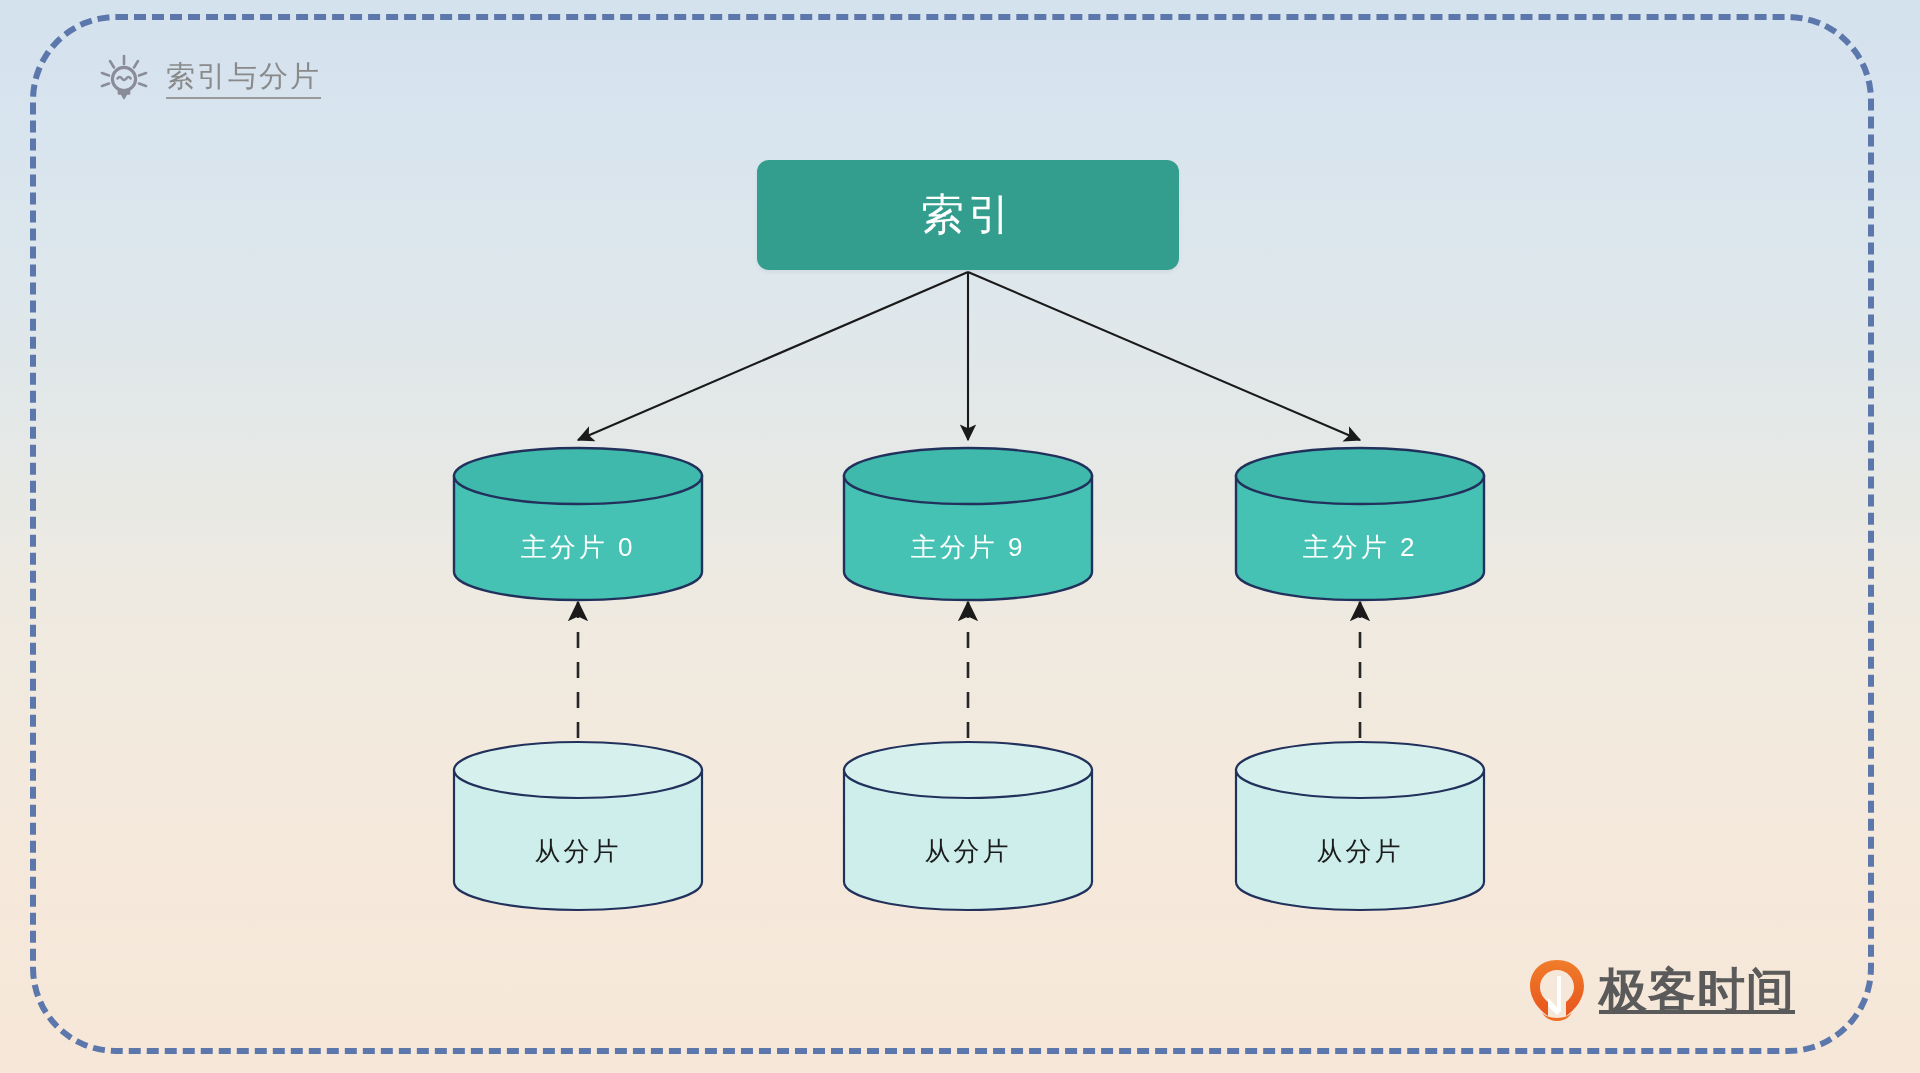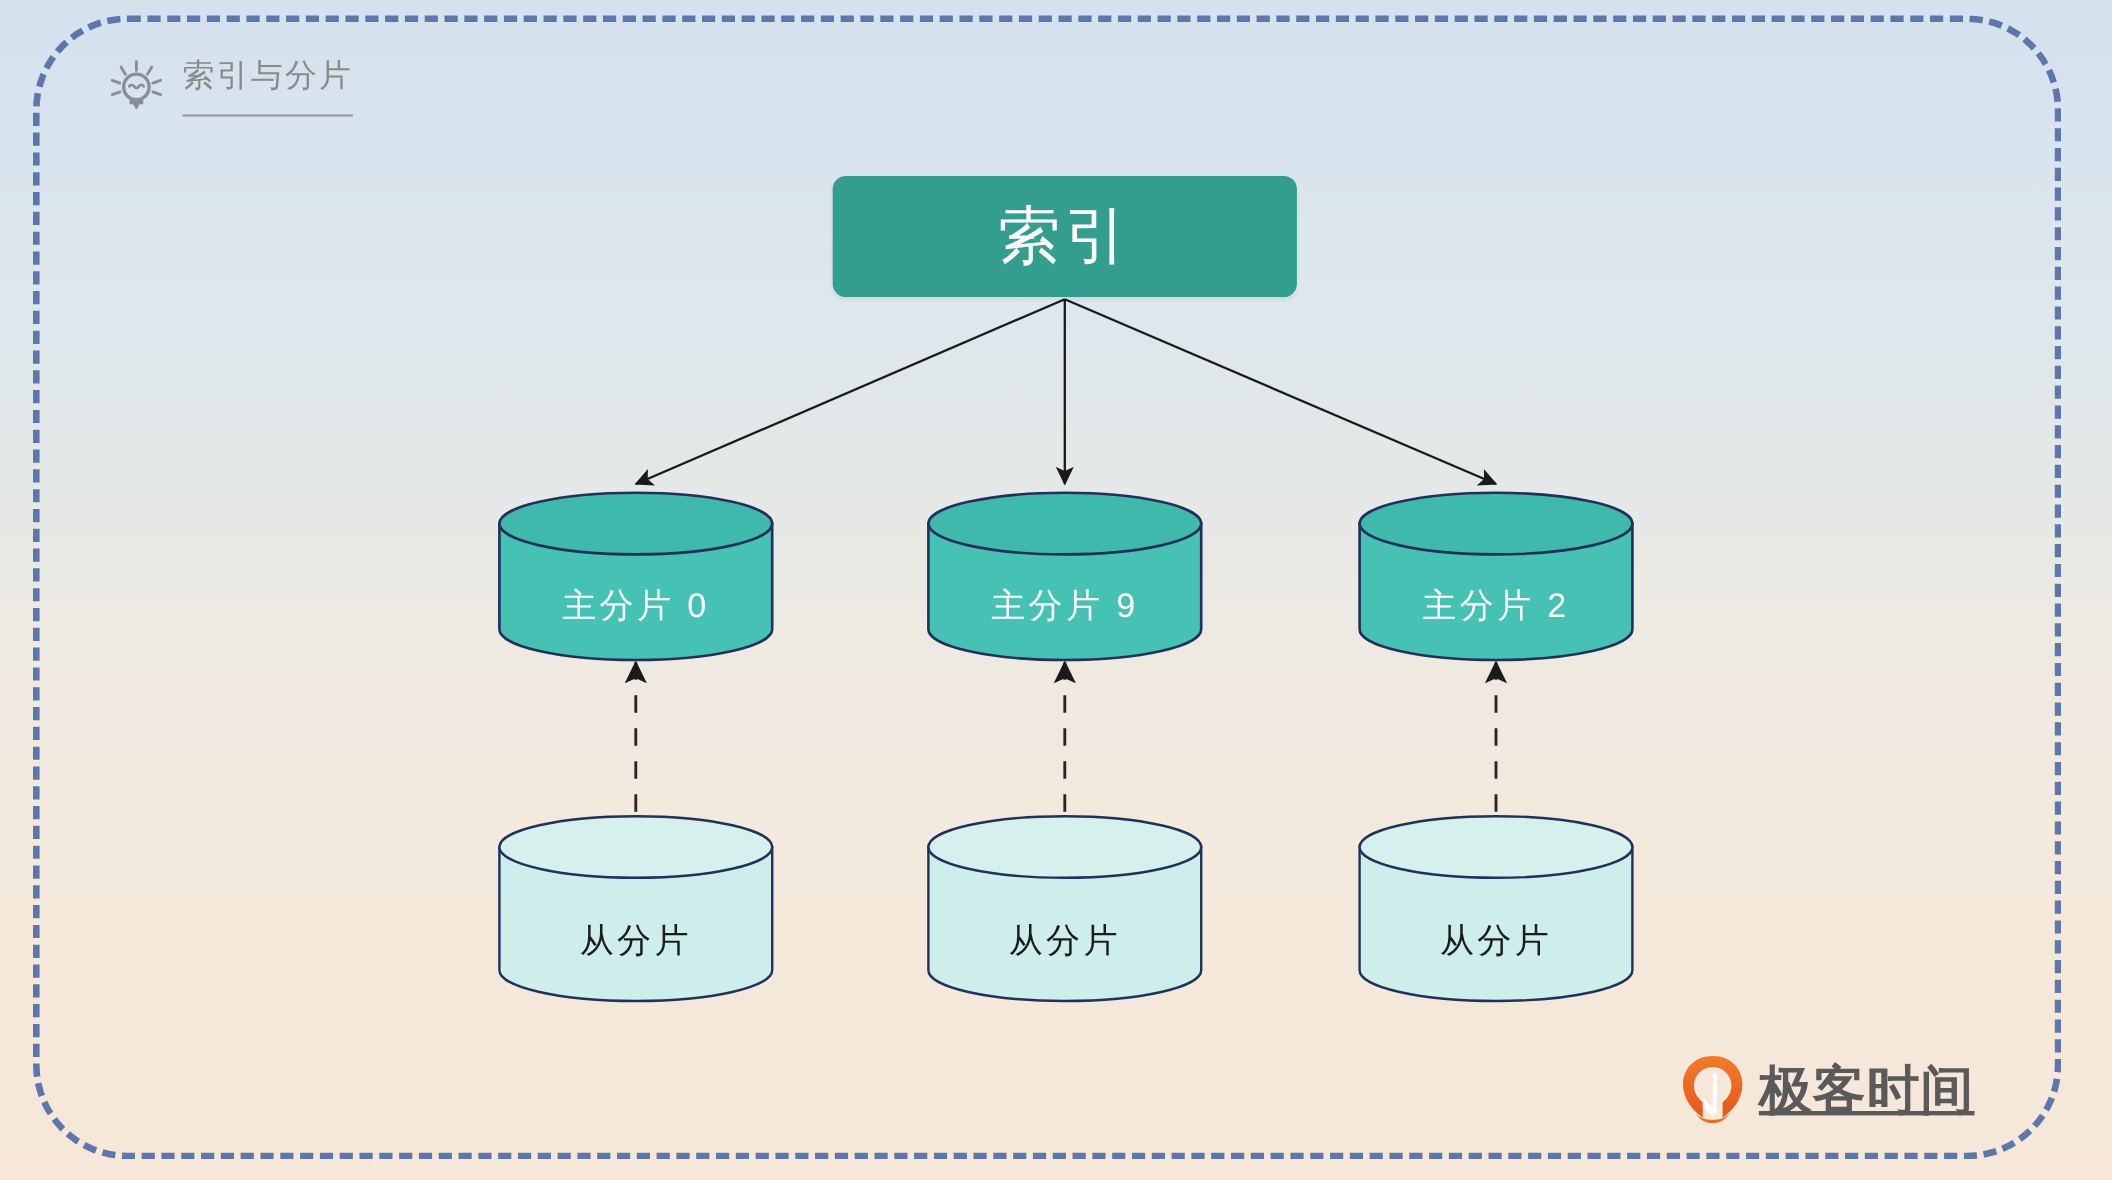--- a/index.html
+++ b/index.html
@@ -49,42 +49,42 @@
   .bulb-icon {
     width: 56px;
     height: 56px;
     display: block;
   }
   .header-title {
     font-size: 29px;
     color: #8a8a8a;
     letter-spacing: 2px;
     border-bottom: 2px solid #9a9a9a;
-    padding-bottom: 18px;
+    padding-bottom: 4px;
     line-height: 1.1;
     white-space: nowrap;
   }
 
   
   .index-box {
     position: absolute;
     left: 757px;
     top: 160px;
     width: 422px;
     height: 110px;
     background: #339e8d;
     border-radius: 12px;
     display: flex;
     align-items: center;
     justify-content: center;
     box-shadow: 0 2px 4px rgba(0,0,0,0.06);
   }
   .index-box-label {
     color: #ffffff;
-    font-size: 57px;
+    font-size: 43px;
     letter-spacing: 4px;
   }
 
   
   .connectors {
     position: absolute;
     left: 0;
     top: 0;
     width: 1920px;
     height: 1073px;
@@ -94,21 +94,21 @@
   
   .cyl {
     position: absolute;
   }
   .cyl svg { display: block; }
   .cyl-label {
     position: absolute;
     left: 0;
     width: 100%;
     text-align: center;
-    font-size: 31px;
+    font-size: 26px;
     letter-spacing: 3px;
     pointer-events: none;
   }
   .cyl-primary .cyl-label { color: #ffffff; }
   .cyl-replica .cyl-label { color: #1c1c1c; }
 
   
   .brand {
     position: absolute;
     left: 1527px;

